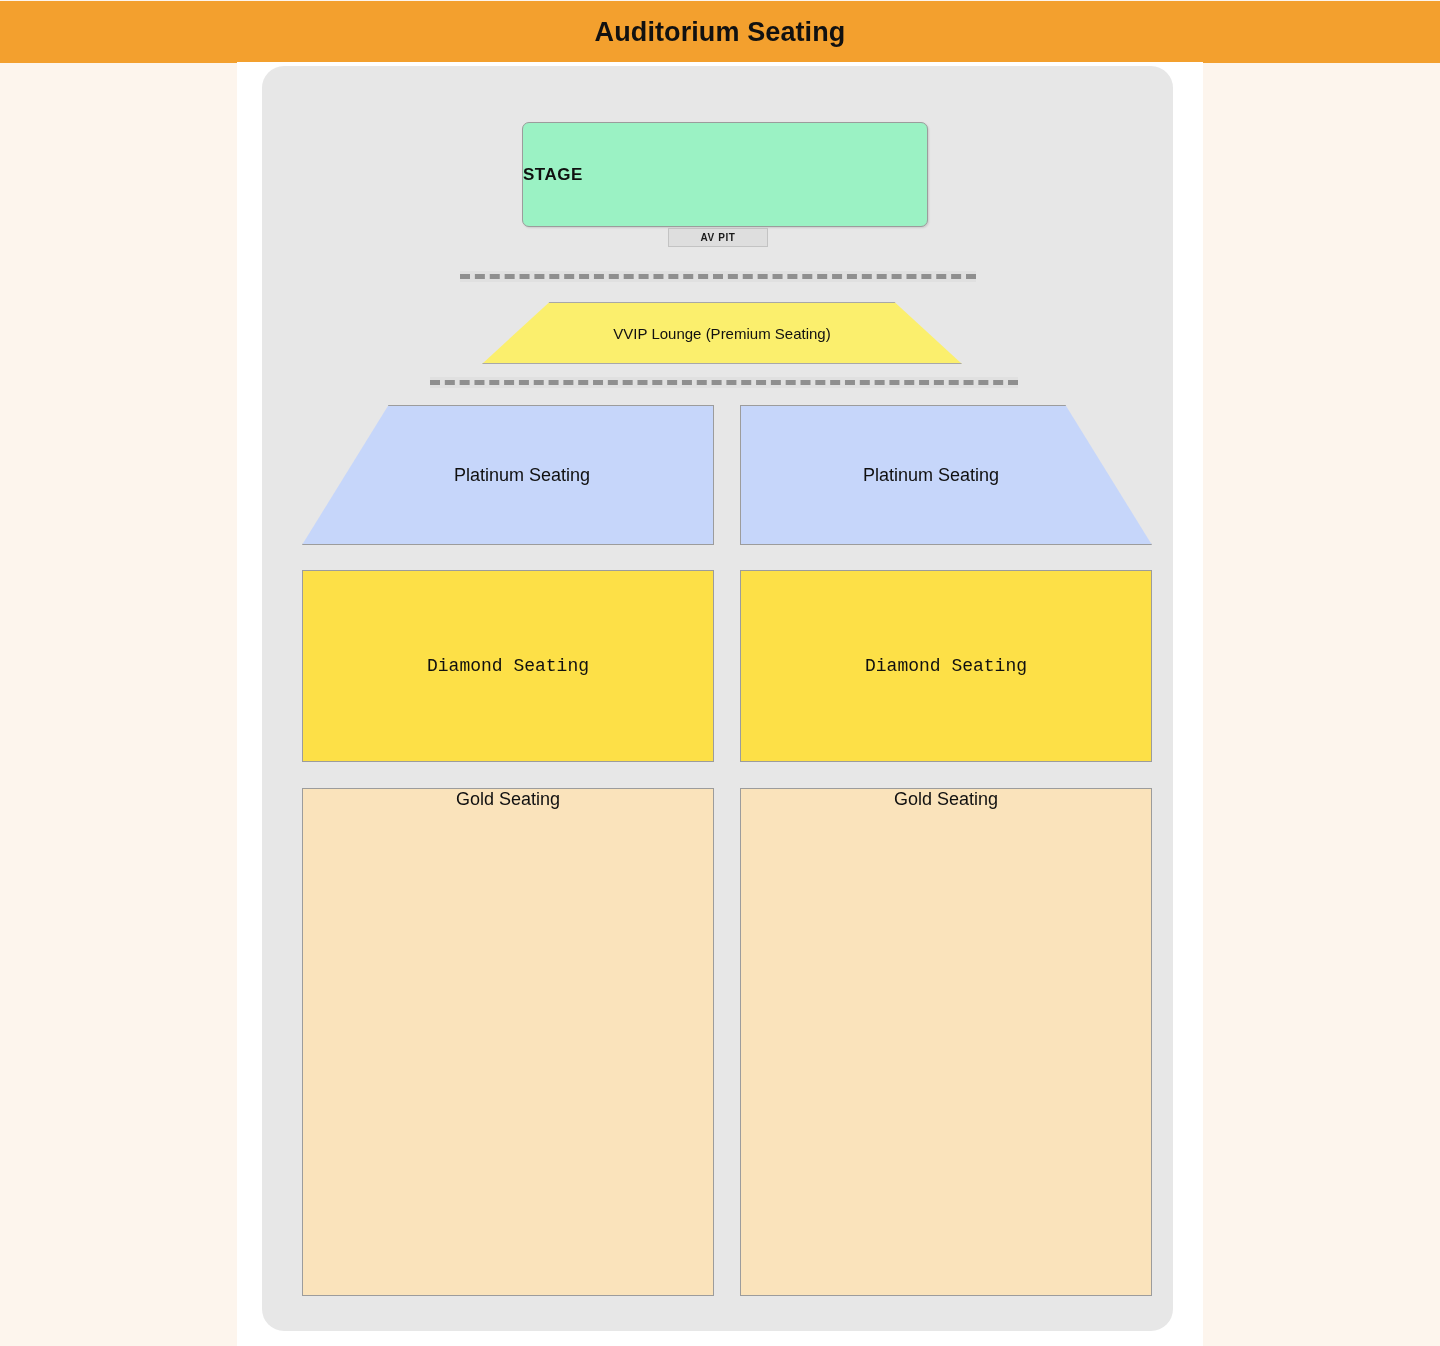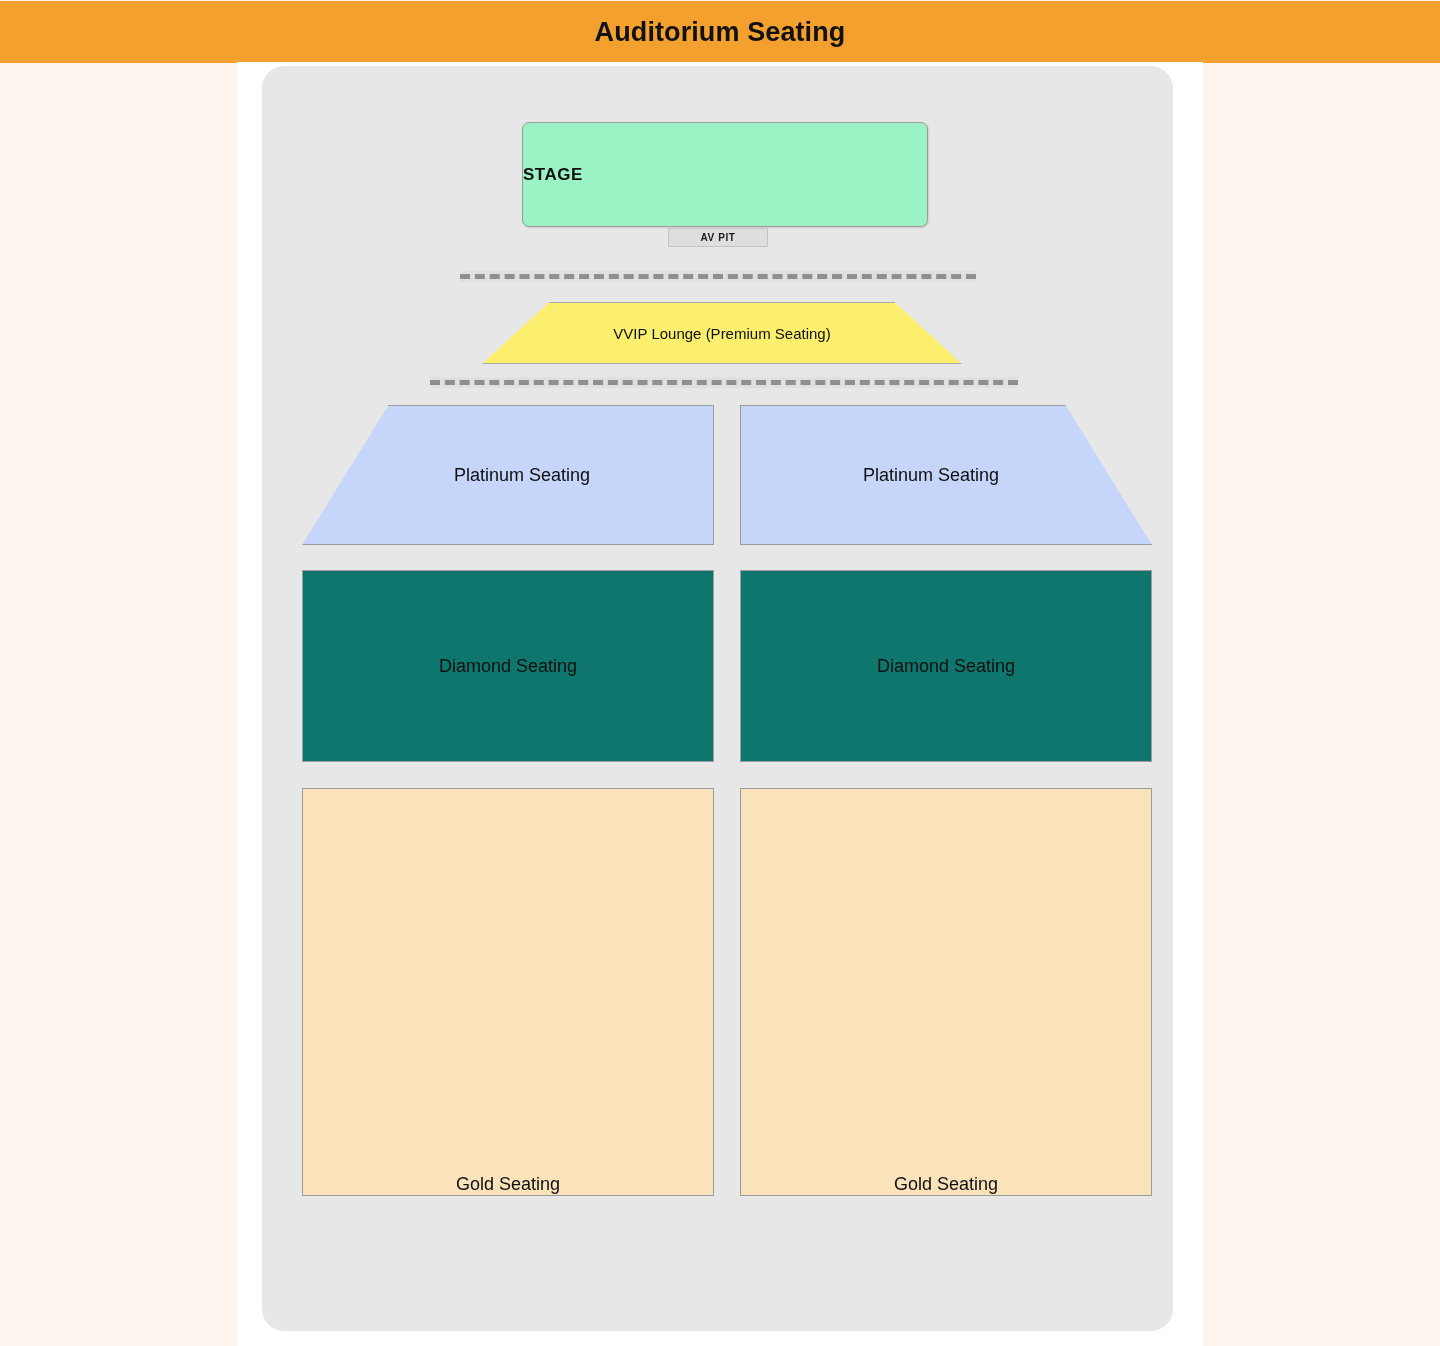--- a/index.html
+++ b/index.html
@@ -190,41 +190,42 @@
   }
   .platinum-left .platinum-label { padding-left: 28px; }
   .platinum-right .platinum-label { padding-right: 30px; }
 
   
   .row-diamond { left: 40px; top: 504px; width: 850px; height: 192px; }
   .diamond {
     position: relative;
     width: 412px;
     height: 192px;
-    background: #0f766e;
-    border: 1px solid #9c9c9c;
-    display: flex;
-    align-items: center;
-    justify-content: center;
+    background: #fde047;
+    border: 1px solid #9c9c9c;
+    display: flex;
+    align-items: center;
+    justify-content: center;
+    font-family: Liberation Mono, monospace;
   }
   .diamond-label {
     font-size: 18px;
     color: #101010;
   }
 
   
   .row-gold { left: 40px; top: 722px; width: 850px; height: 508px; }
   .gold {
     position: relative;
     width: 412px;
-    height: 408px;
+    height: 508px;
     background: #fae3bb;
     border: 1px solid #9c9c9c;
     display: flex;
-    align-items: flex-end;
+    align-items: flex-start;
     justify-content: center;
   }
   .gold-label {
     font-size: 18px;
     color: #101010;
   }
 </style>
 </head>
 <body>
 

